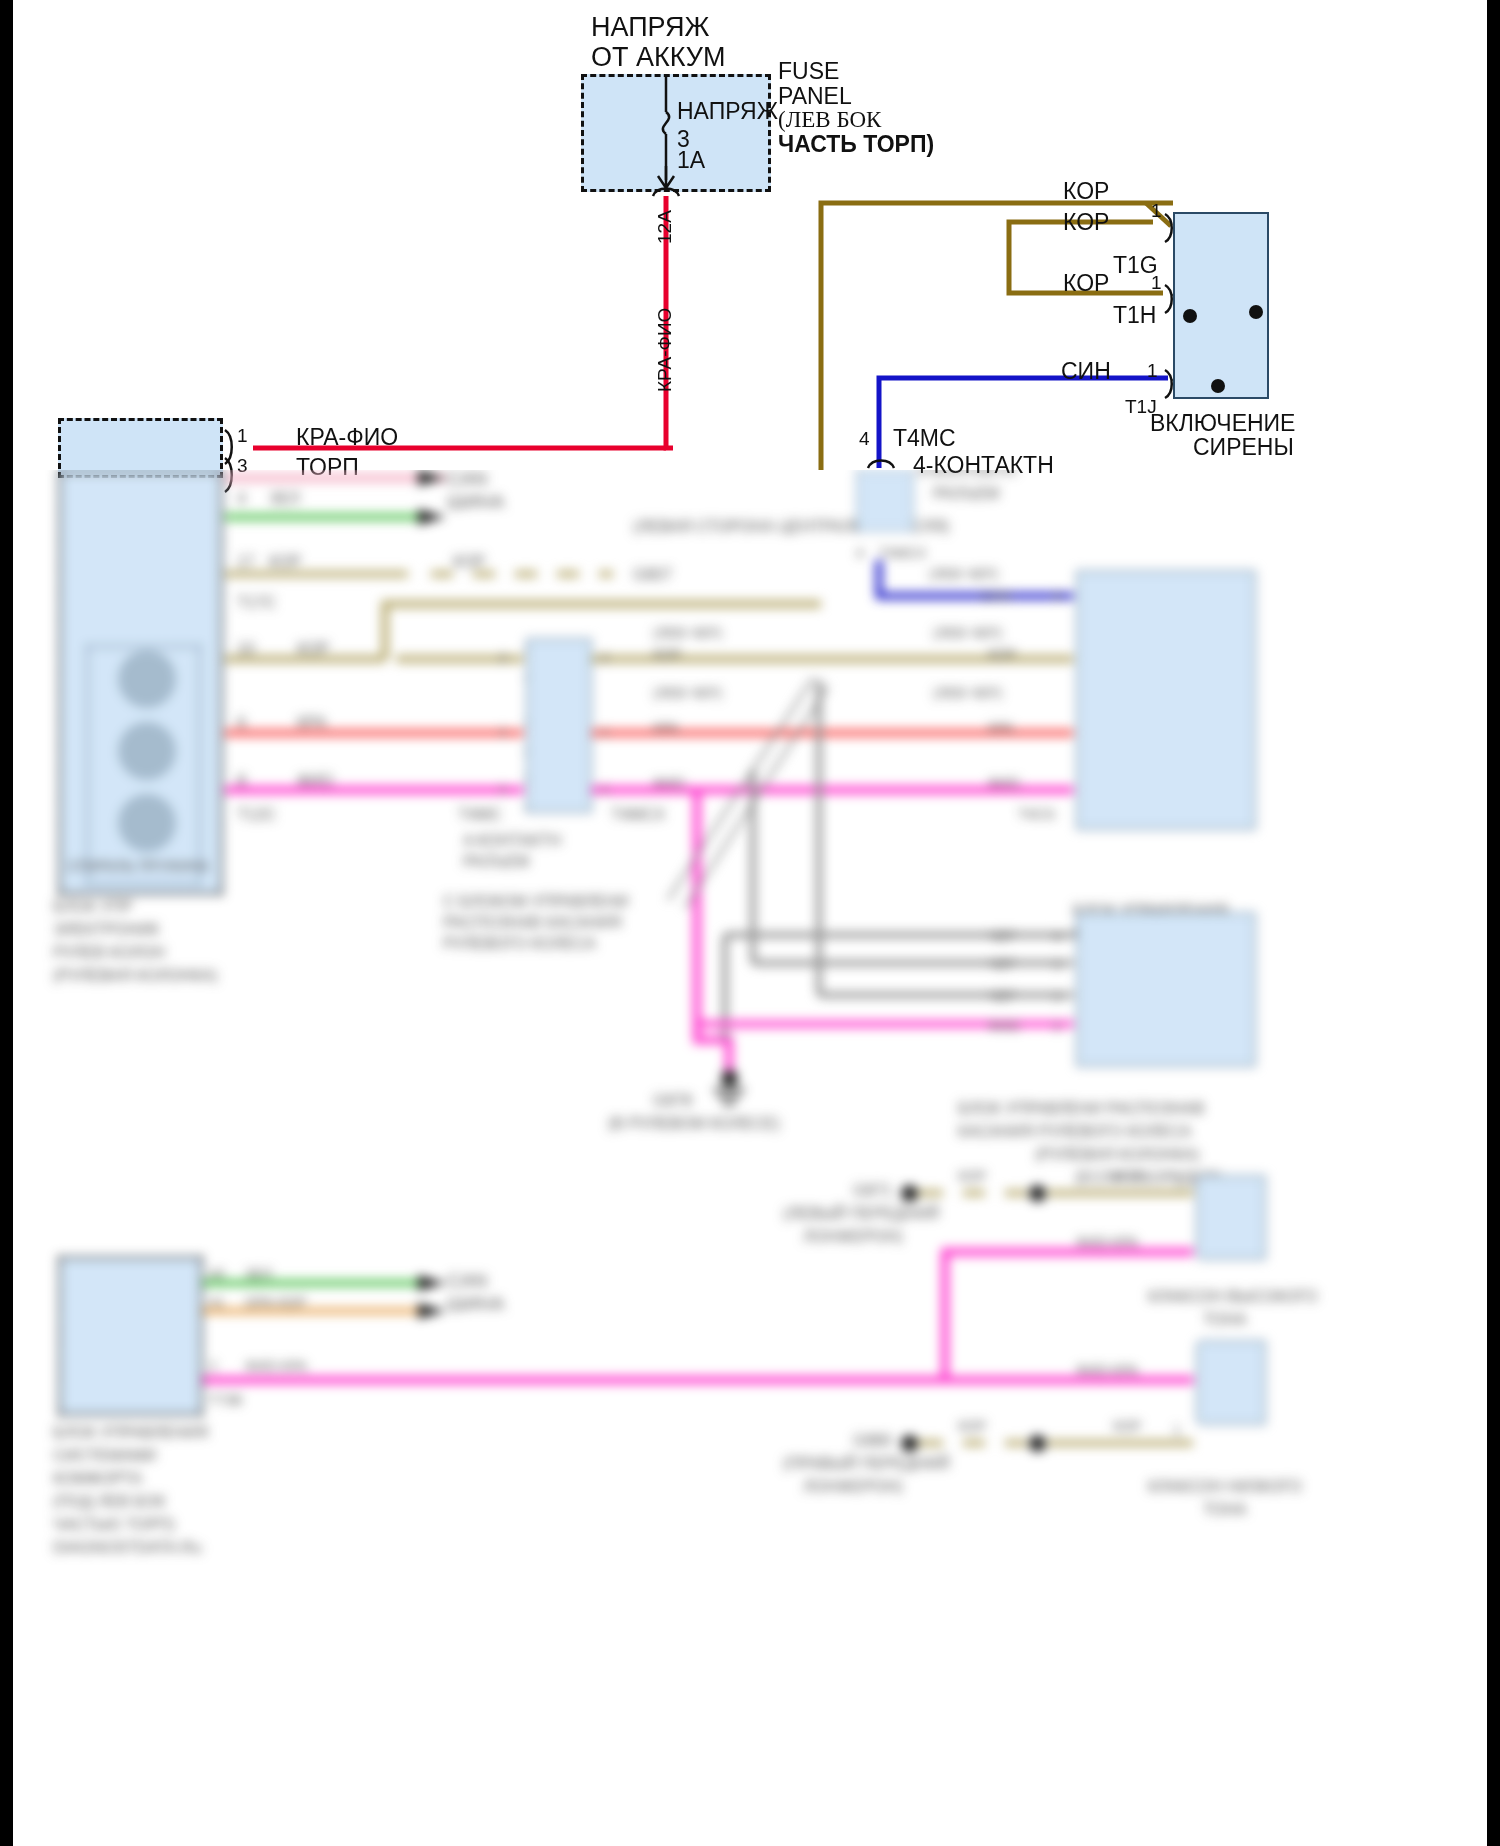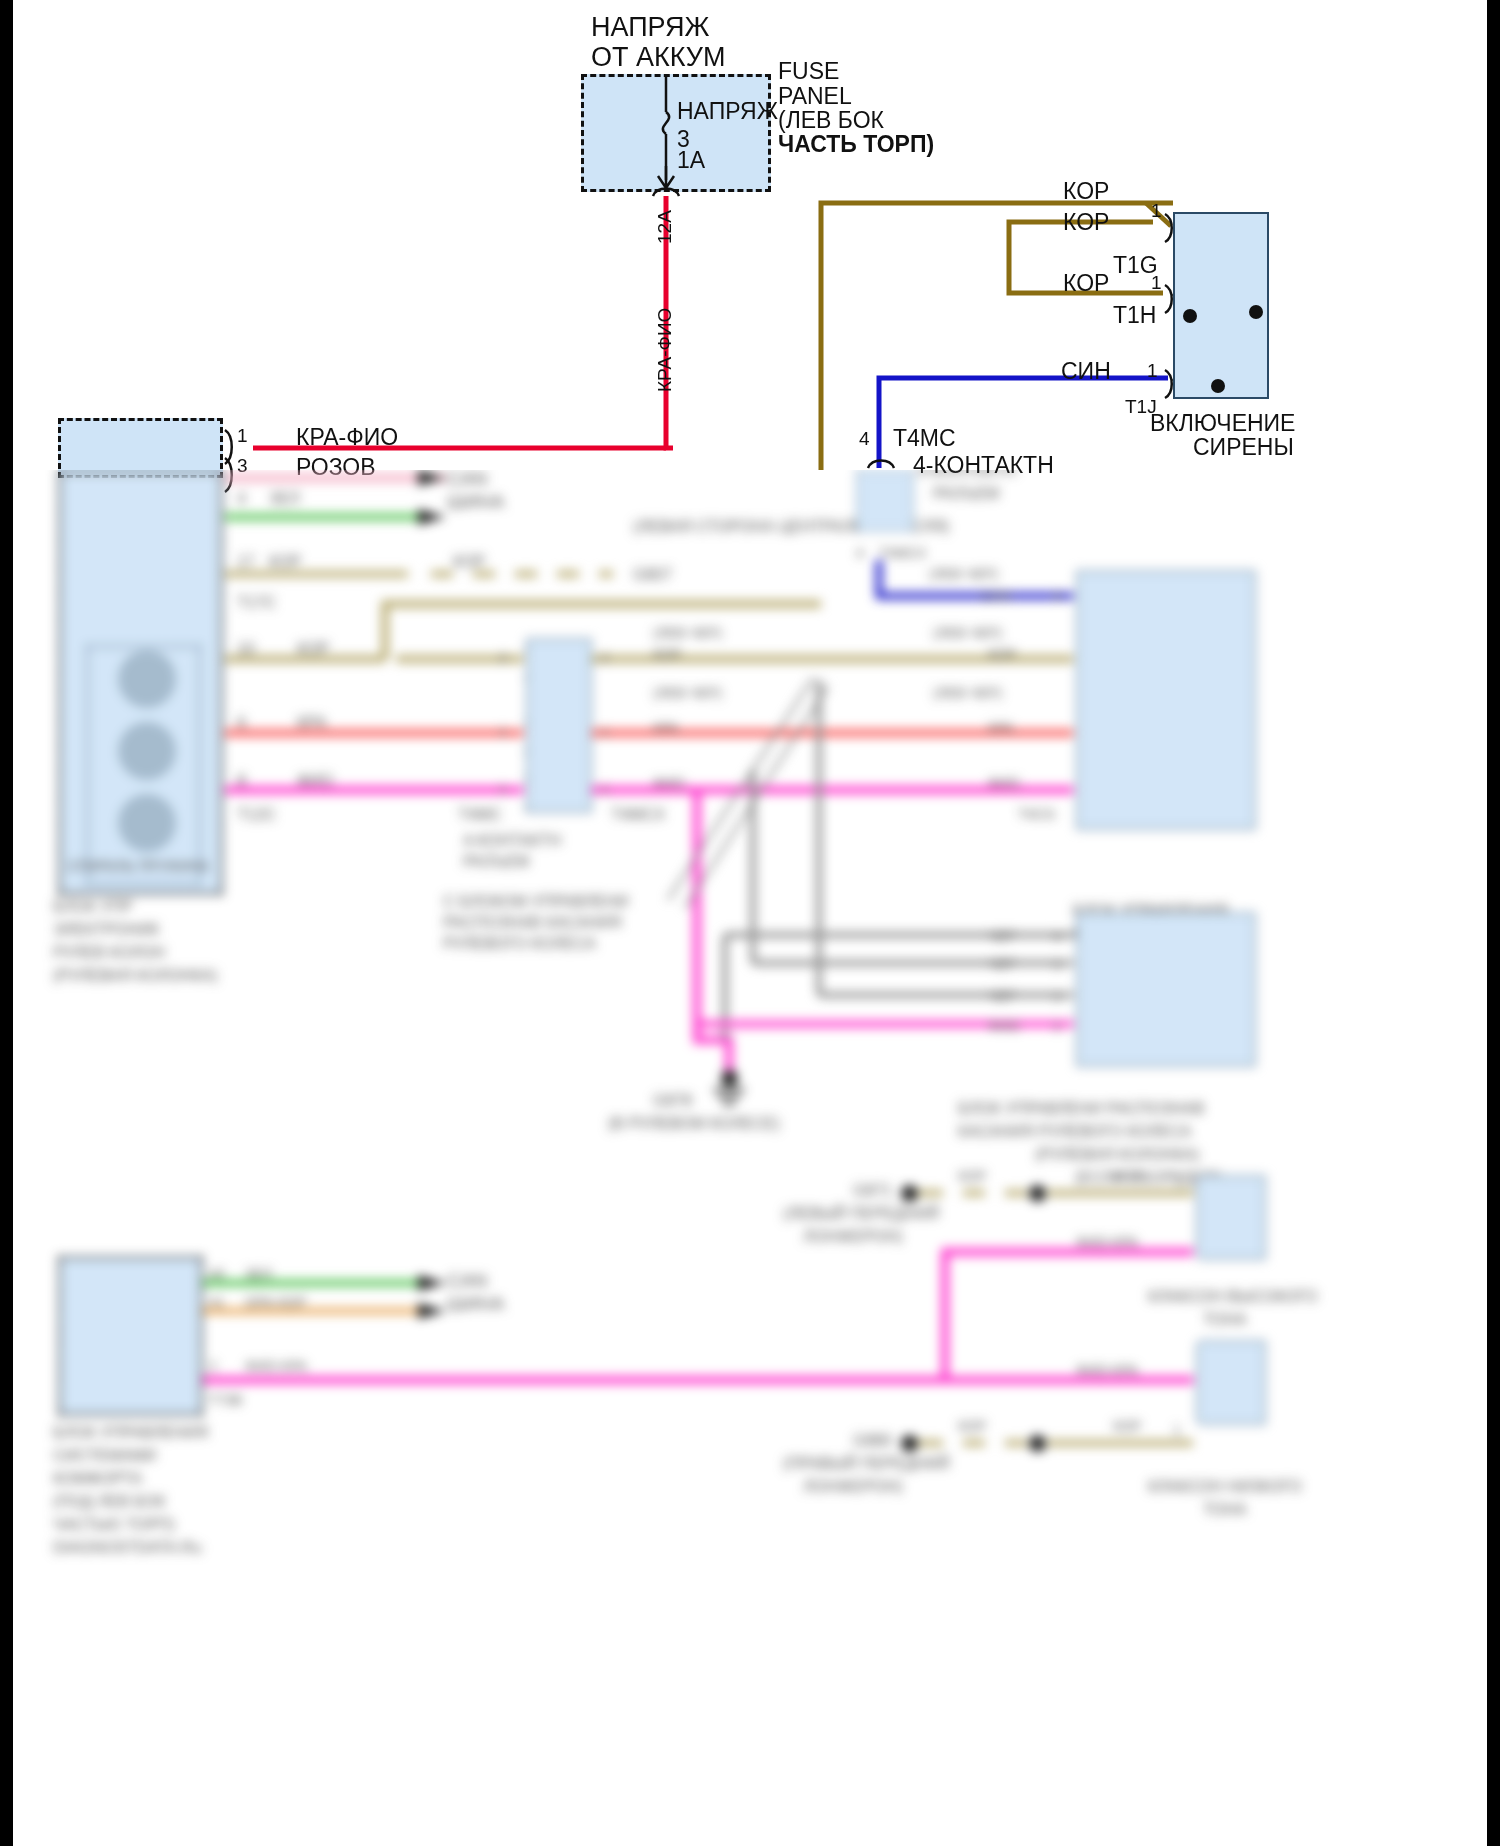--- a/index.html
+++ b/index.html
@@ -94,21 +94,21 @@
 
       <path d="M855,468 C859,458 877,458 881,468" stroke="#111" stroke-width="2.5" fill="none"></path>
     </svg>
 
     <div class="lbl s24" style="left:664px;top:98px;">НАПРЯЖ</div>
     <div class="lbl s24" style="left:664px;top:126px;">3</div>
     <div class="lbl s24" style="left:664px;top:147px;">1A</div>
 
     <div class="lbl s24" style="left:765px;top:58px;">FUSE</div>
     <div class="lbl s24" style="left:765px;top:83px;">PANEL</div>
-    <div class="lbl s24" style="left:765px;top:107px;">(ЛЕВ БОК</div>
+    <div class="lbl s24" style="left:765px;top:107px;font-family:Liberation Serif, serif;">(ЛЕВ БОК</div>
     <div class="lbl s24" style="left:765px;top:131px;font-weight:bold;">ЧАСТЬ ТОРП)</div>
 
     <div class="lbl s20 rot" style="left:641px;top:244px;">12A</div>
     <div class="lbl s20 rot" style="left:641px;top:392px;">КРА-ФИО</div>
 
     <div class="blk solid" style="left:1160px;top:212px;width:96px;height:187px;"></div>
     <div class="dot" style="left:1170px;top:309px;width:14px;height:14px;"></div>
     <div class="dot" style="left:1198px;top:379px;width:14px;height:14px;"></div>
     <div class="dot" style="left:1236px;top:305px;width:14px;height:14px;"></div>
 
@@ -128,21 +128,21 @@
 
     <div class="lbl s24" style="left:1137px;top:410px;">ВКЛЮЧЕНИЕ</div>
     <div class="lbl s24" style="left:1180px;top:434px;">СИРЕНЫ</div>
 
     <div class="blk dash" style="left:45px;top:418px;width:165px;height:60px;"></div>
 
     <div class="lbl s20" style="left:224px;top:425px;">1</div>
     <div class="lbl s24" style="left:283px;top:424px;">КРА-ФИО</div>
 
     <div class="lbl s20" style="left:224px;top:455px;">3</div>
-    <div class="lbl s24" style="left:283px;top:454px;">РОЗОВ</div>
+    <div class="lbl s24" style="left:283px;top:454px;">ТОРП</div>
 
     <div class="lbl s20" style="left:846px;top:428px;">4</div>
     <div class="lbl s24" style="left:880px;top:425px;">T4MC</div>
     <div class="lbl s24" style="left:900px;top:452px;">4-КОНТАКТН</div>
   </div>
 
   <div id="blurWrap">
     <div id="blur">
 
       <svg width="1474" height="1846">

